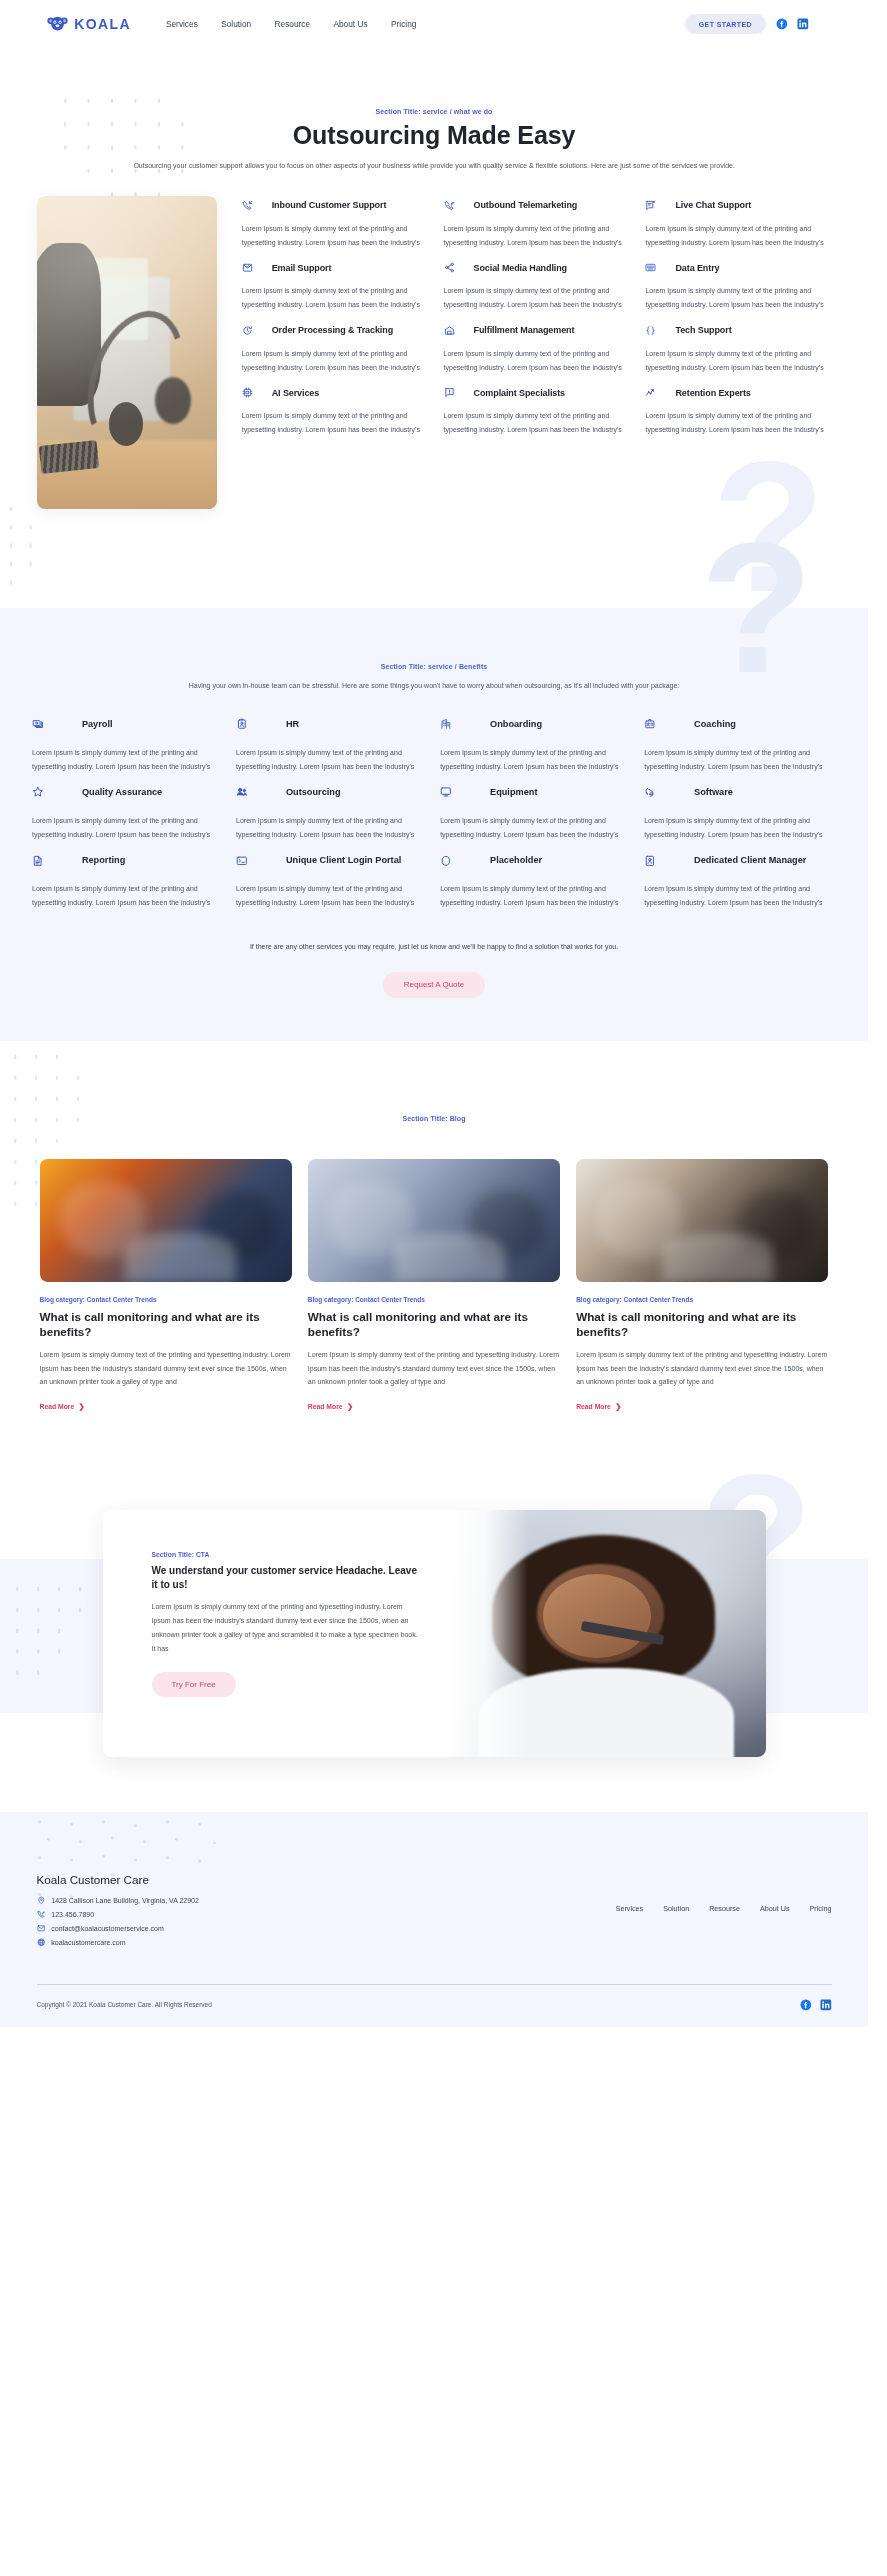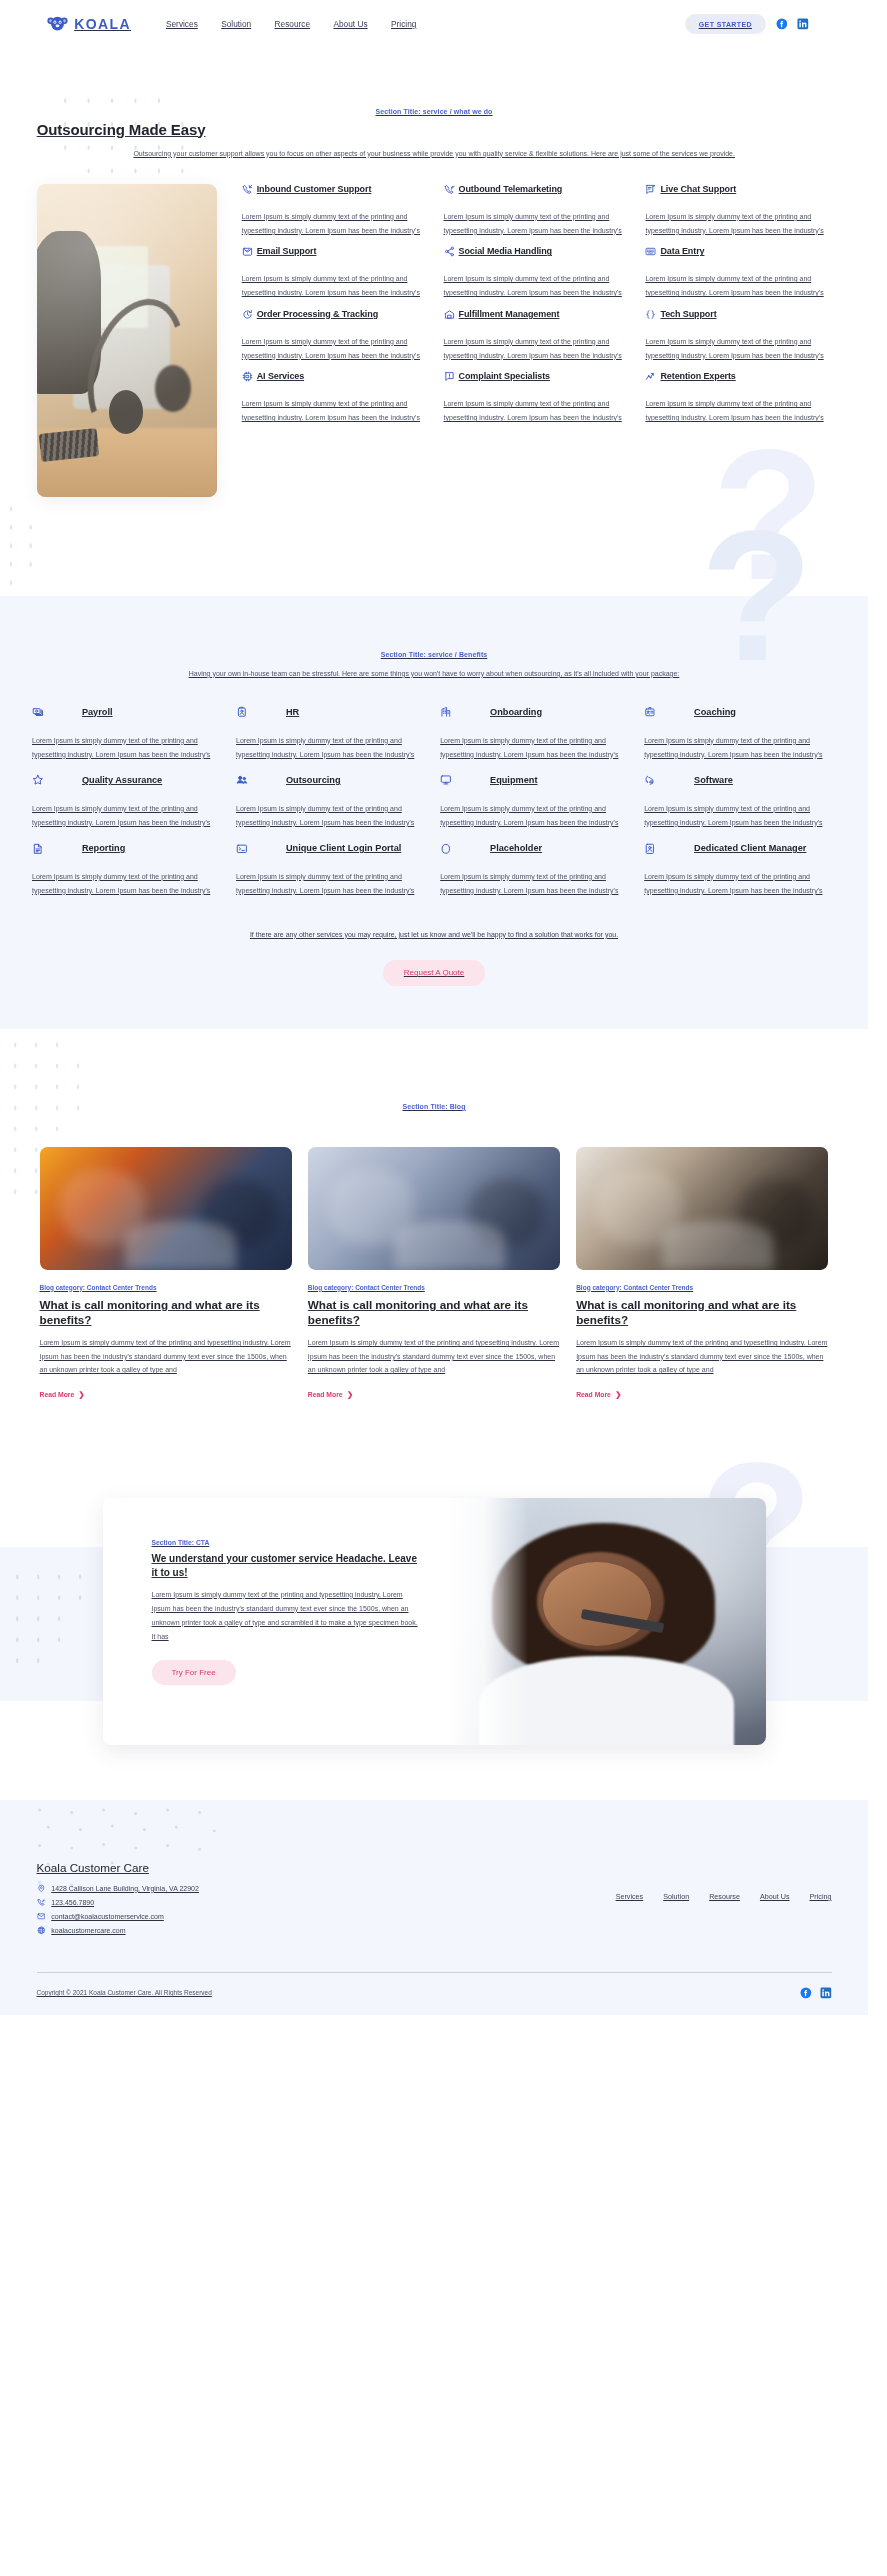--- a/index.html
+++ b/index.html
@@ -3,21 +3,21 @@
 <meta charset="utf-8">
 <style>
   * { box-sizing: border-box; margin: 0; padding: 0; }
   body {
     width: 888px;
     font-family: "Liberation Sans", sans-serif;
     background: #ffffff;
     color: #2d3142;
     -webkit-font-smoothing: antialiased;
   }
-  .page { width: 868px; position: relative; overflow: hidden; text-decoration: underline; }
+  .page { width: 868px; position: relative; overflow: hidden; }
 
   
   .header {
     height: 48px;
     background: #ffffff;
     display: flex;
     align-items: center;
     padding: 0 59px 0 47px;
     position: relative;
     z-index: 40;
@@ -40,21 +40,21 @@
     font-family: "Liberation Sans", sans-serif; cursor: pointer;
   }
   .social-ic { width: 11.7px; height: 11.7px; display: block; }
 
   
   .eyebrow {
     text-align: center; color: #4a63cf; font-size: 7px;
     font-weight: 700; letter-spacing: 0.1px;
   }
   .sec-title {
-    font-size: 15px; font-weight: 700;
+    text-align: center; font-size: 25px; font-weight: 700;
     color: #22252e; margin-top: 5.5px; letter-spacing: -0.1px;
   }
   .sec-sub {
     font-size: 7px; color: #4d5364; line-height: 1.85;
     text-align: center; margin: 10px auto 0;
   }
 
   
   .services {
     position: relative; background: #fff;
@@ -124,21 +124,21 @@
     content:""; position:absolute; inset:0;
     background: radial-gradient(circle at 30% 20%, rgba(255,255,255,.35), transparent 60%);
   }
 
   .svc-grid {
     flex: 1; display: grid; grid-template-columns: repeat(3, 1fr);
     column-gap: 16px; row-gap: 8.6px;
   }
   .svc-item { padding-right: 5px; }
   .svc-head {
-    display: flex; gap: 4px; min-height: 18.5px;
+    display: flex; align-items: center; gap: 19px; min-height: 18.5px;
   }
   .svc-head .ic { width: 11px; height: 11px; flex: none; color: #3d5bc6; }
   .svc-head .ic svg { display:block; width:11px; height:11px; }
   .svc-title {
     font-size: 9px; font-weight: 700; color: #22252e; letter-spacing: -0.1px;
   }
   .svc-desc {
     font-size: 7px; line-height: 2.0; color: #4d5364; margin-top: 7.4px;
   }
 

